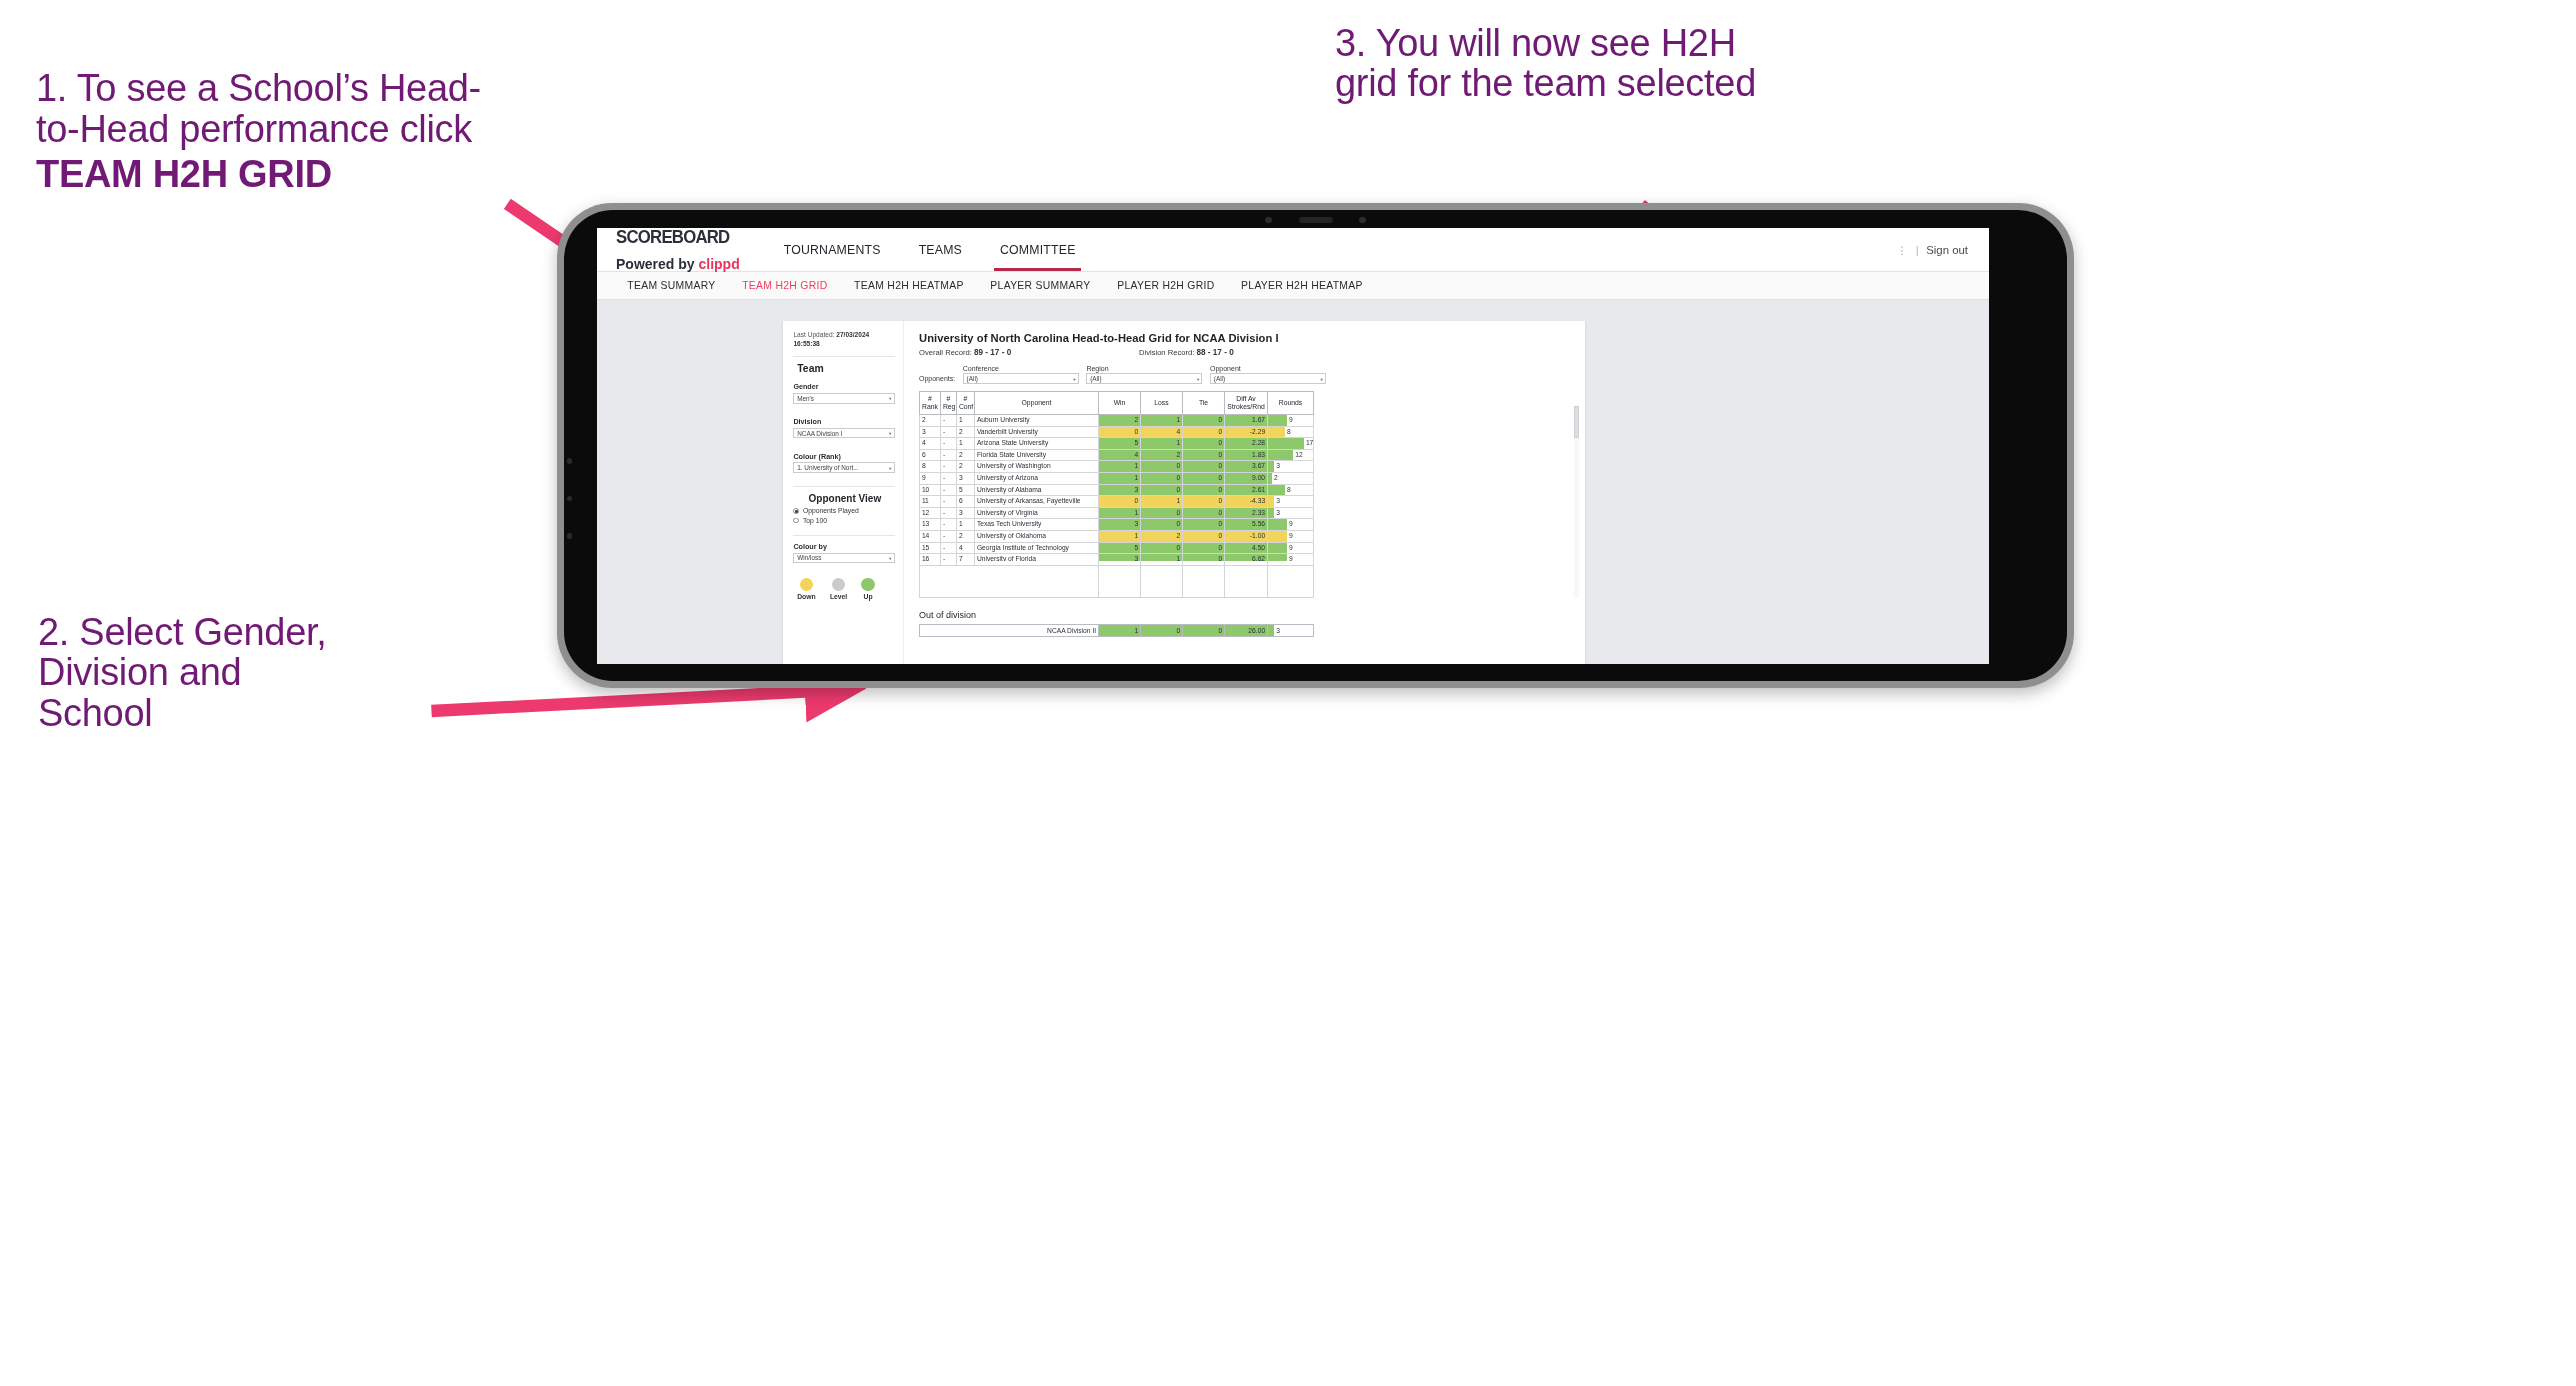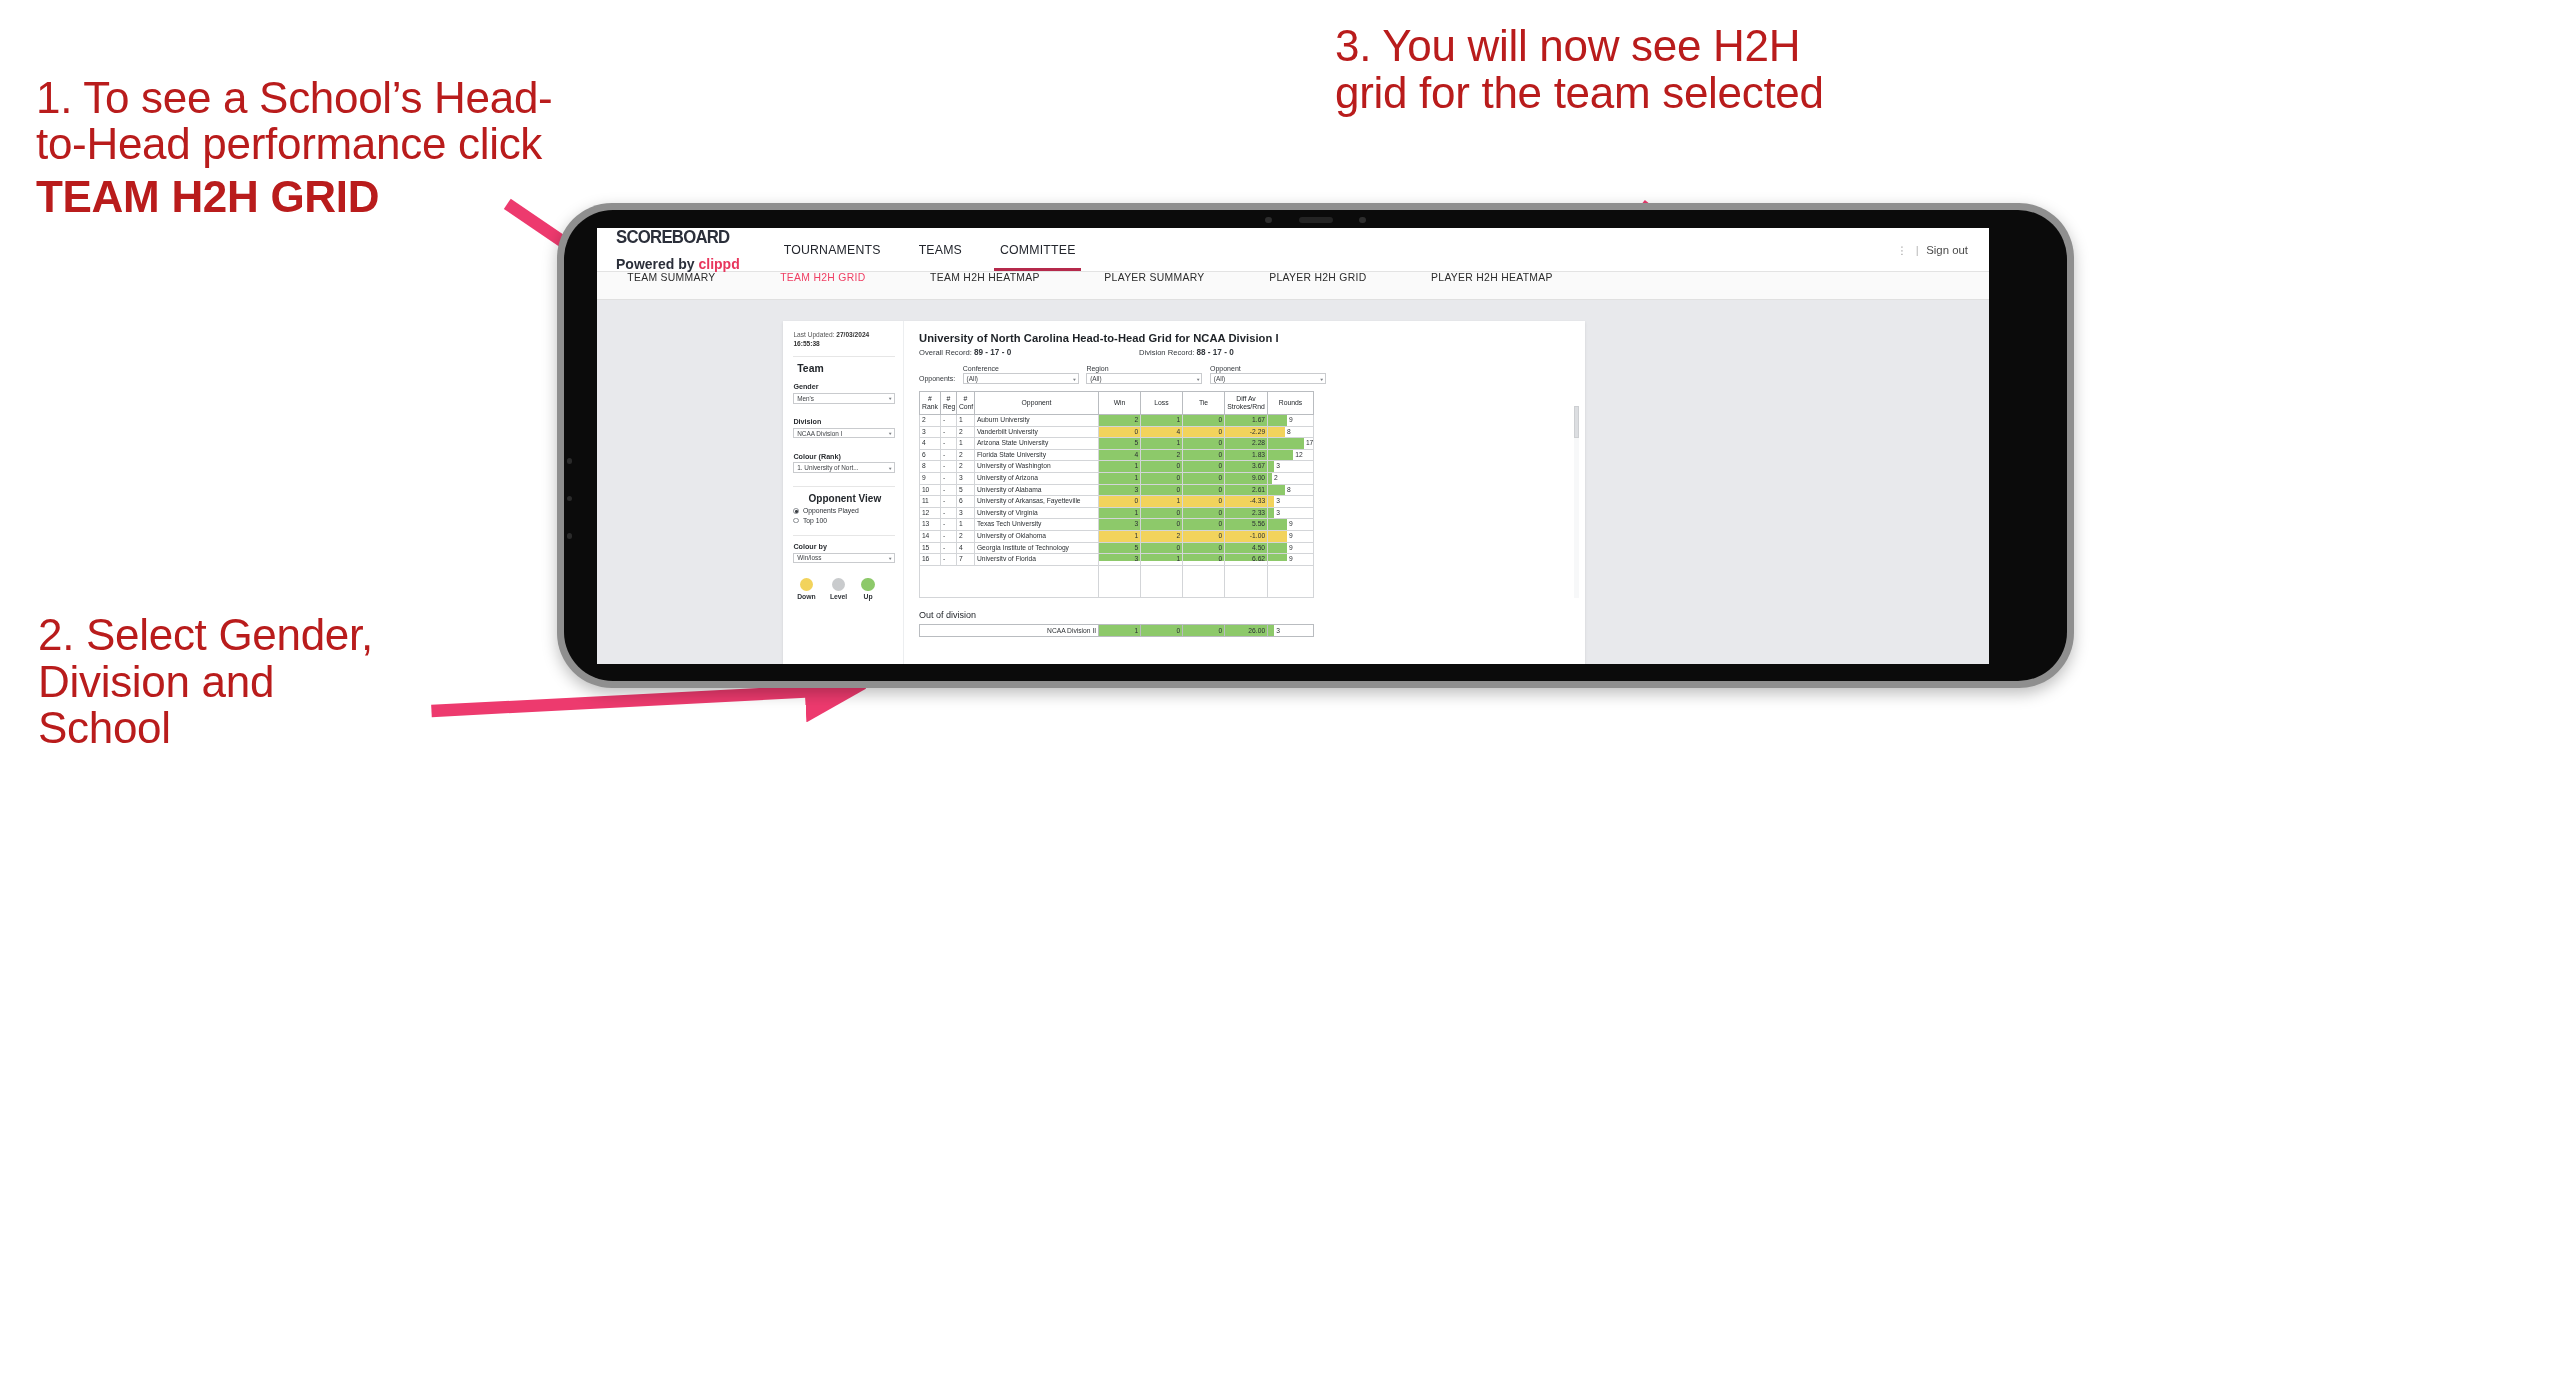--- a/index.html
+++ b/index.html
@@ -7,22 +7,22 @@
     width: 2576px; height: 1386px;
     background: #ffffff;
     font-family: "Liberation Sans", sans-serif;
     overflow: hidden;
   }
   #stage { position: relative; width: 2576px; height: 1386px; background:#fff; }
 
   
   .anno {
     position: absolute;
-    color: #b91c1c;
-    font-size: 44px;
+    color: #701a75;
+    font-size: 38px;
     line-height: 1.06;
     letter-spacing: -0.3px;
     white-space: pre-line;
   }
   #anno1 { left: 36px; top: 28px; width: 787px; }
   #anno1 .l1 { font-weight: 400; }
   #anno1 .l2 { font-weight: 700; display:block; margin-top: 5.7px;}
   #anno2 { left: 38px; top: 612px; width: 531px; font-weight: 400; }
   #anno3 { left: 1335px; top: 23px; width: 749px; font-weight: 400; }
 
@@ -97,21 +97,21 @@
   }
   .topbar-right {
     margin-left:auto; padding-right:21px; display:flex; align-items:center; gap:7.6px;
     font-size:11.4px; color:#4a4a4a;
   }
   .topbar-right .sep { color:#b6b6b6; }
   .topbar-right .dot3 { color:#9a9a9a; letter-spacing:0.9px; font-size:10.4px;}
 
   .subnav {
     height:28.4px; background:#fafafa; border-bottom:0.9px solid #e0e0e0;
-    display:flex; align-items:flex-start; padding-left:17px;gap:38px;
+    display:flex; align-items:center; padding-left:17px;
   }
   .subnav a {
     font-size:10.4px; letter-spacing:0.3px; color:#2b2b2b;
     text-decoration:none; padding:0 13.3px; white-space:nowrap;
   }
   .subnav a.active { color:#ef3e63; }
 
   
   .wb-body { position:relative; height: calc(100% - 73px); background:#e8e9ec; }
 

